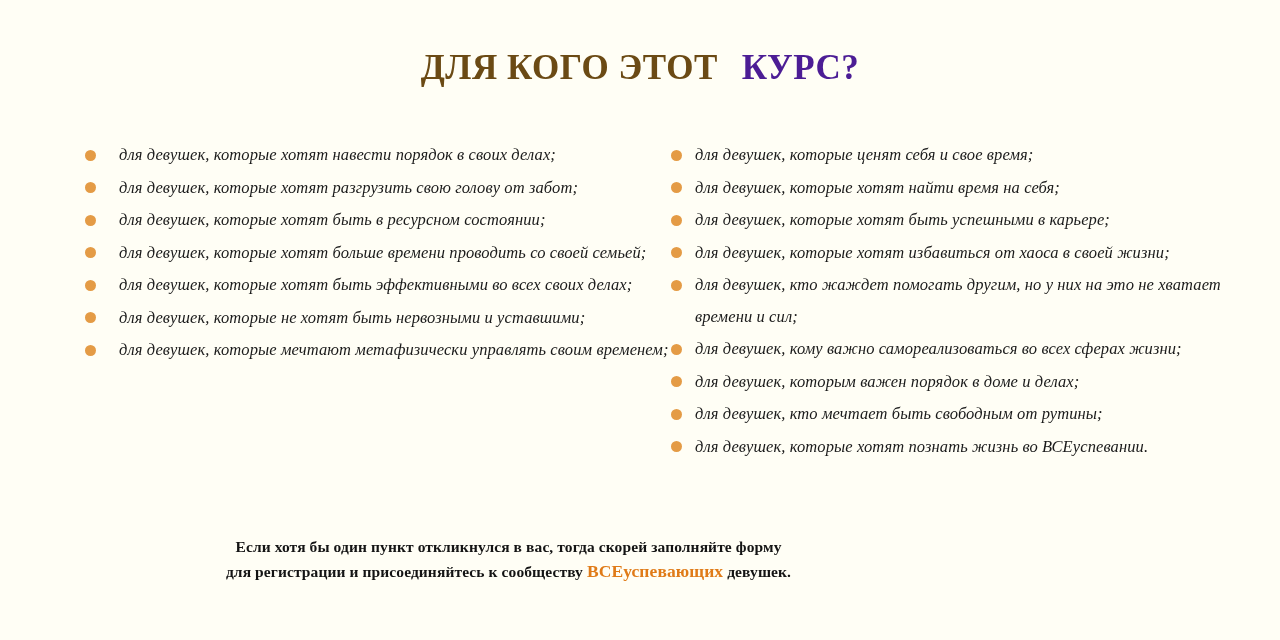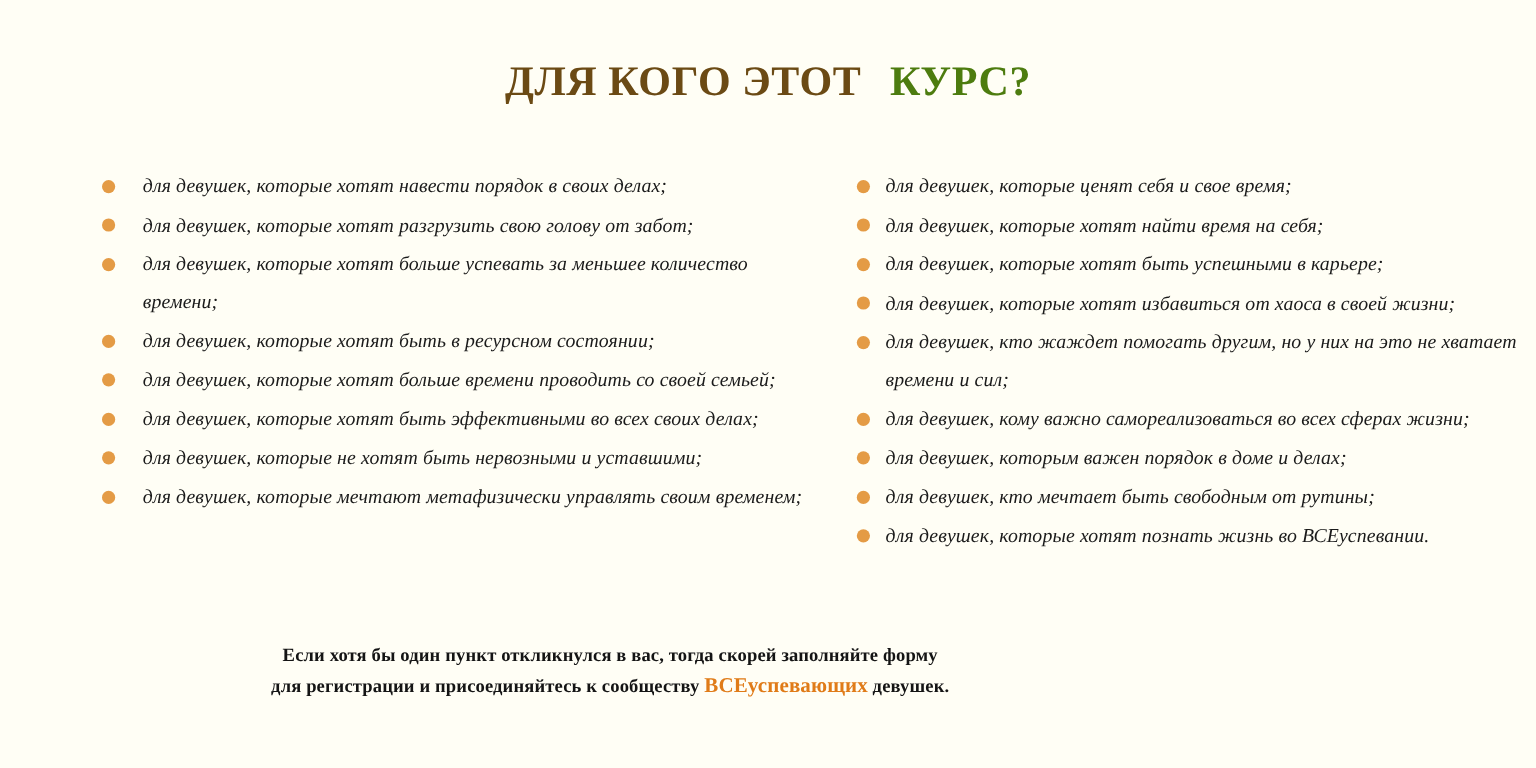--- a/index.html
+++ b/index.html
@@ -32,37 +32,37 @@
     left: 0;
     width: 1280px;
     text-align: center;
     font-size: 35px;
     font-weight: bold;
     letter-spacing: 0.5px;
     line-height: 1.15;
     white-space: nowrap;
   }
   .title-main  { color: #6B4A14; }
-  .title-accent{ color: #4d7c0f; margin-left: 24px; }
+  .title-accent{ color: #4c1d95; margin-left: 24px; }
 
   
   .columns {
     position: absolute;
     top: 139px;
     left: 0;
     width: 1272px;
     height: 340px;
   }
 
   .column {
     position: absolute;
     top: 0;
   }
   .column.left  { left: 84px;  width: 600px; }
-  .column.right { left: 714px; width: 560px; }
+  .column.right { left: 671px; width: 560px; }
 
   ul.bullet-list {
     list-style: none;
     margin: 0;
     padding: 0;
   }
 
   li.bullet-item {
     position: relative;
     padding-left: 35px;
@@ -120,21 +120,20 @@
   <h1 class="title">
     <span class="title-main">ДЛЯ КОГО ЭТОТ</span><span class="title-accent">КУРС?</span>
   </h1>
 
   <div class="columns">
 
     <div class="column left">
       <ul class="bullet-list">
         <li class="bullet-item">для девушек, которые хотят навести порядок в своих делах;</li>
         <li class="bullet-item">для девушек, которые хотят разгрузить свою голову от забот;</li>
-        <li class="bullet-item">для девушек, которые хотят больше успевать за меньшее количество времени;</li>
         <li class="bullet-item">для девушек, которые хотят быть в ресурсном состоянии;</li>
         <li class="bullet-item">для девушек, которые хотят больше времени проводить со своей семьей;</li>
         <li class="bullet-item">для девушек, которые хотят быть эффективными во всех своих делах;</li>
         <li class="bullet-item">для девушек, которые не хотят быть нервозными и уставшими;</li>
         <li class="bullet-item">для девушек, которые мечтают метафизически управлять своим временем;</li>
       </ul>
     </div>
 
     <div class="column right">
       <ul class="bullet-list">

